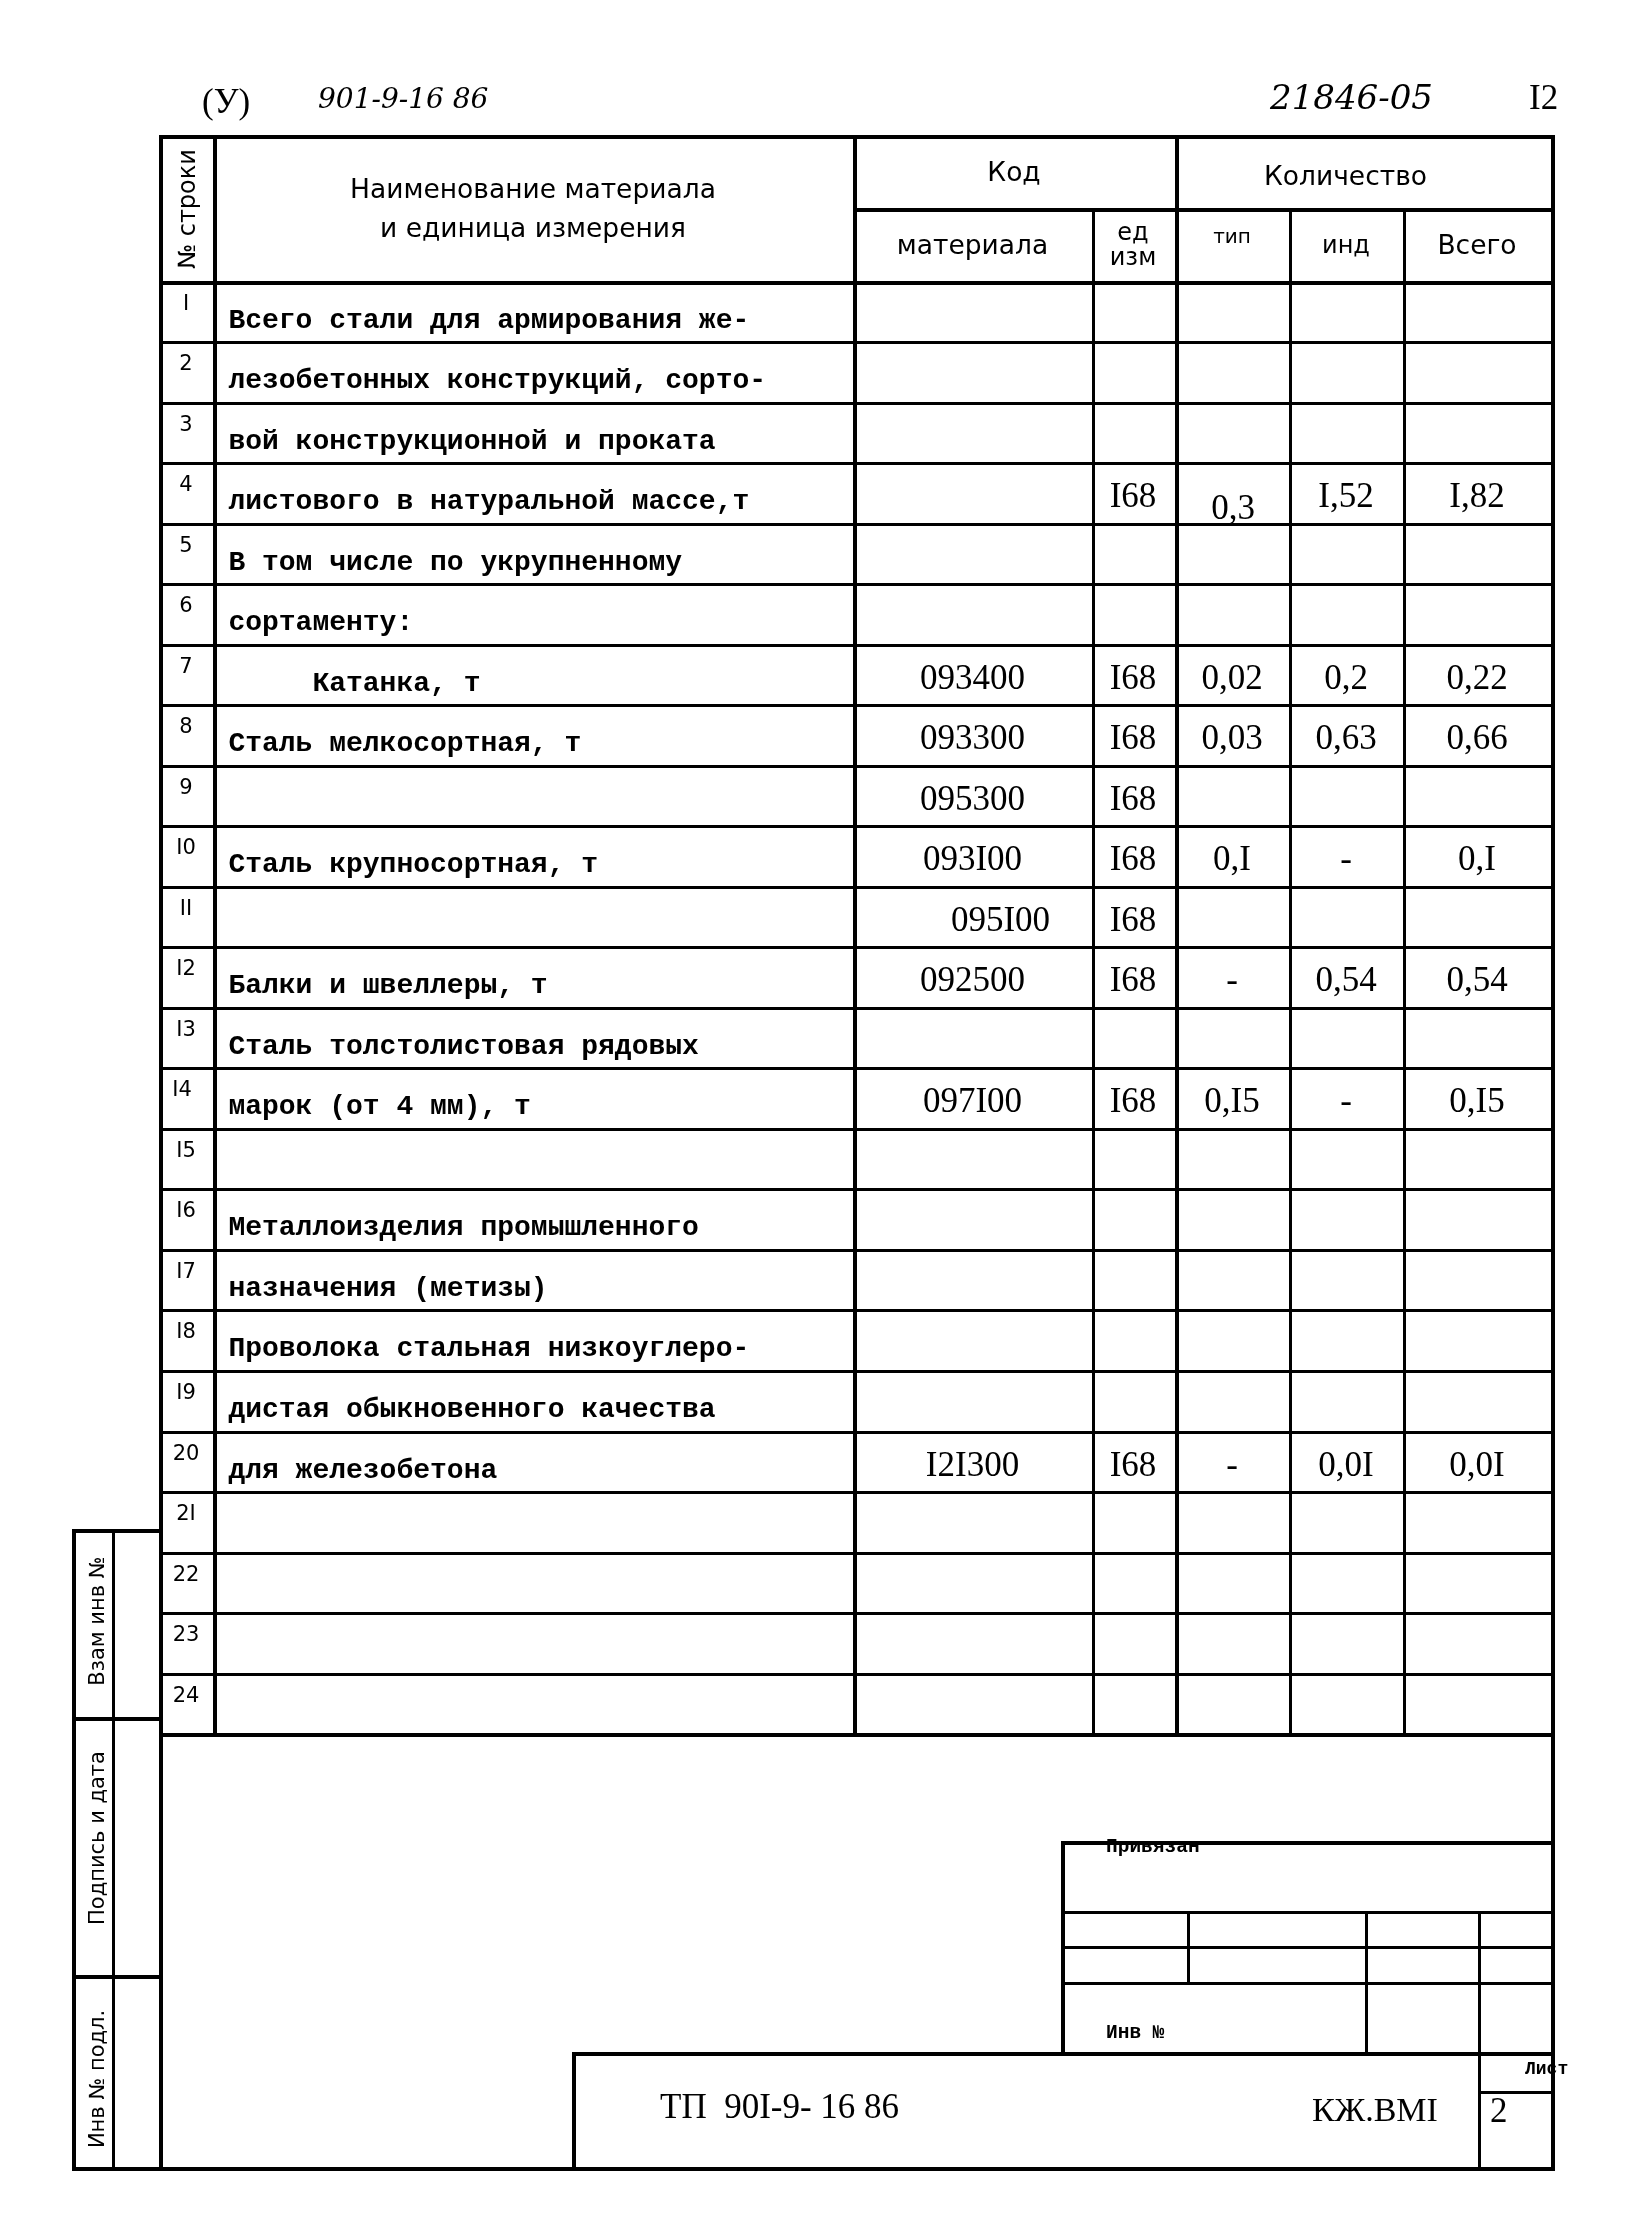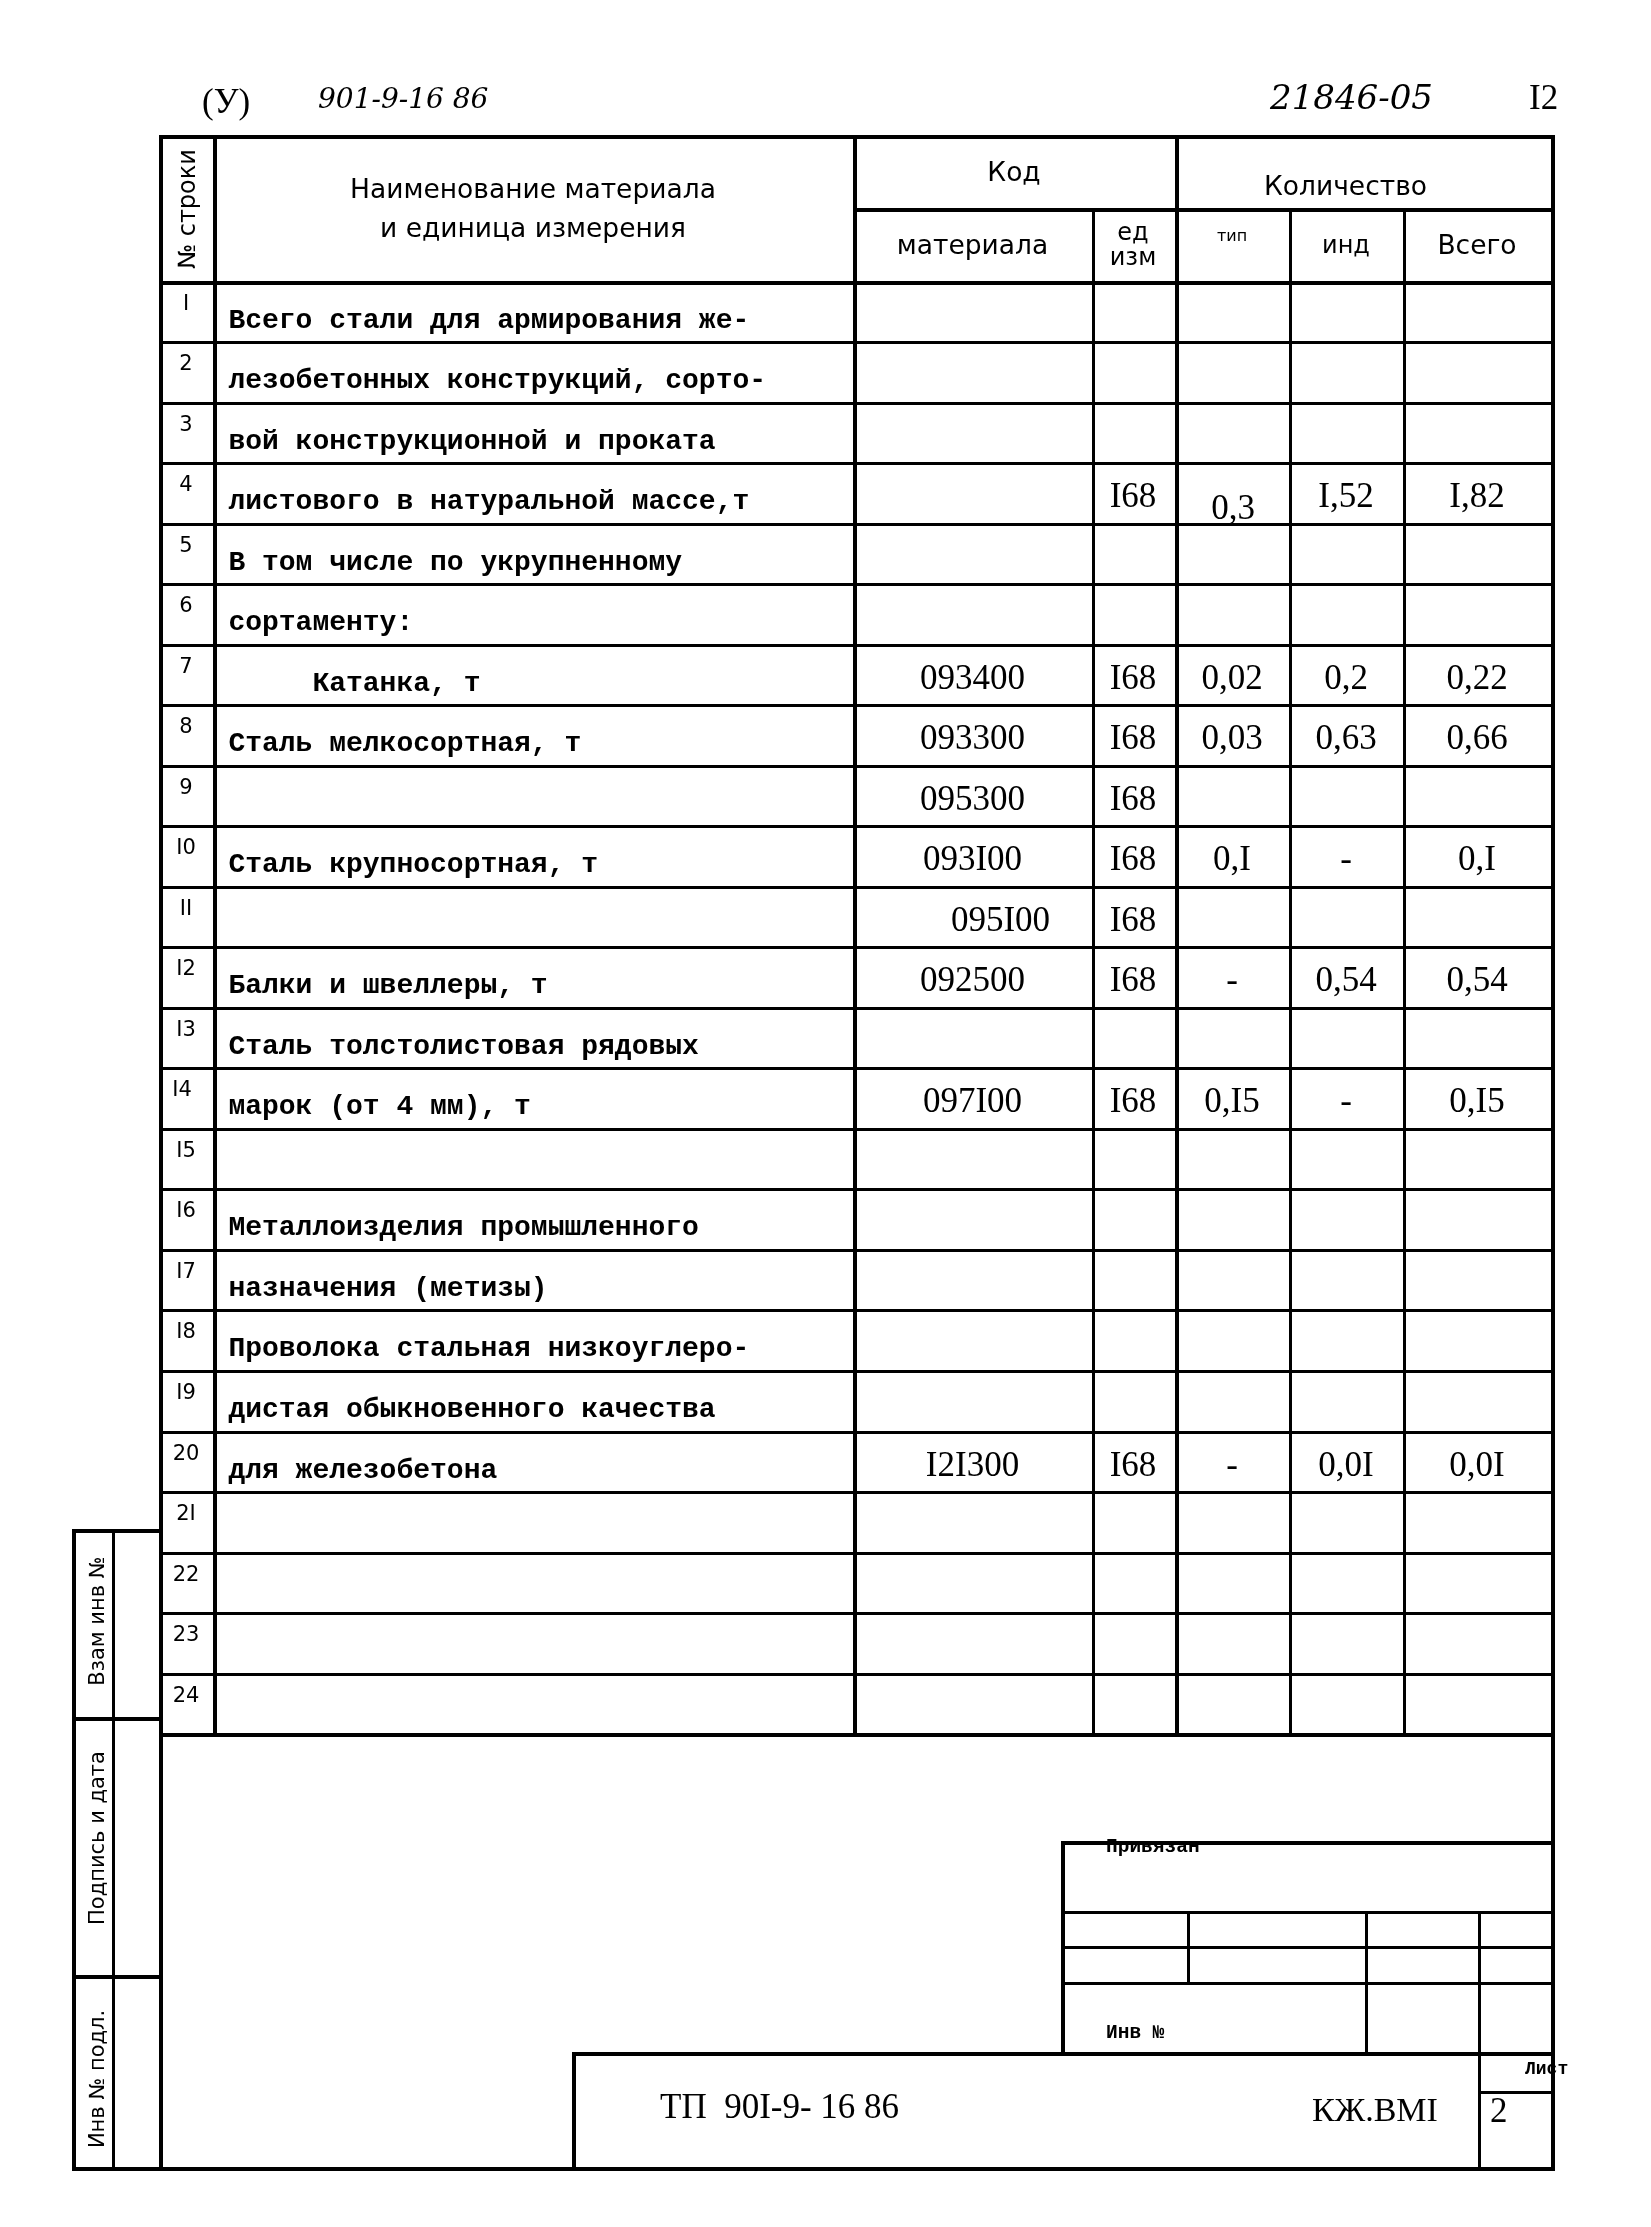--- a/index.html
+++ b/index.html
@@ -28,27 +28,27 @@
 <div id="table" class="abs" style="left:0;top:0;width:1652px;height:2227px;"></div>
 
 <div class="abs" style="left:159px;top:135px;width:54px;height:146px;">
   <div class="vtext" style="font-size:24px;left:-46px;top:60px;width:147px;text-align:center;">№ строки</div>
 </div>
 <div class="cell hdr" style="left:213px;top:135px;width:640px;height:146px;flex-direction:column;">
   <div>Наименование материала</div>
   <div style="margin-top:8.4px;">и единица измерения</div>
 </div>
 <div class="cell hdr" style="left:853px;top:135px;width:322px;height:73px;">Код</div>
-<div class="cell hdr" style="left:1175px;top:149px;width:341px;height:73px;">Количество</div>
+<div class="cell hdr" style="left:1175px;top:139px;width:341px;height:73px;">Количество</div>
 <div class="cell hdr" style="left:853px;top:208px;width:239px;height:73px;">материала</div>
 <div class="cell hdr" style="left:1092px;top:208px;width:82px;height:73px;flex-direction:column;line-height:25px;font-size:24px;">
   <div>ед</div>
   <div>изм</div>
 </div>
-<div class="cell hdr" style="left:1175px;top:208px;width:114px;height:55px;font-size:16px;">тип</div>
+<div class="cell hdr" style="left:1175px;top:208px;width:114px;height:55px;font-size:20px;">тип</div>
 <div class="cell hdr" style="left:1289px;top:208px;width:114px;height:73px;font-size:24px;">инд</div>
 <div class="cell hdr" style="left:1403px;top:208px;width:148px;height:73px;">Всего</div>
 
 <div id="rows">
     <div>
       <div class="cell rownum" style="left: 159px; top: 281px; width: 54px; height: 61px; white-space: pre;">I</div>
       <div class="cell name" style="left: 213px; top: 281px; width: 640px; height: 61px; white-space: pre;">Всего стали для армирования же-</div>
       <div class="cell val" style="left: 853px; top: 281px; width: 239px; height: 61px; white-space: pre;"></div>
       <div class="cell val" style="left: 1092px; top: 281px; width: 82px; height: 61px; white-space: pre;"></div>
       <div class="cell val" style="left: 1175px; top: 281px; width: 114px; height: 61px; white-space: pre;"></div>

